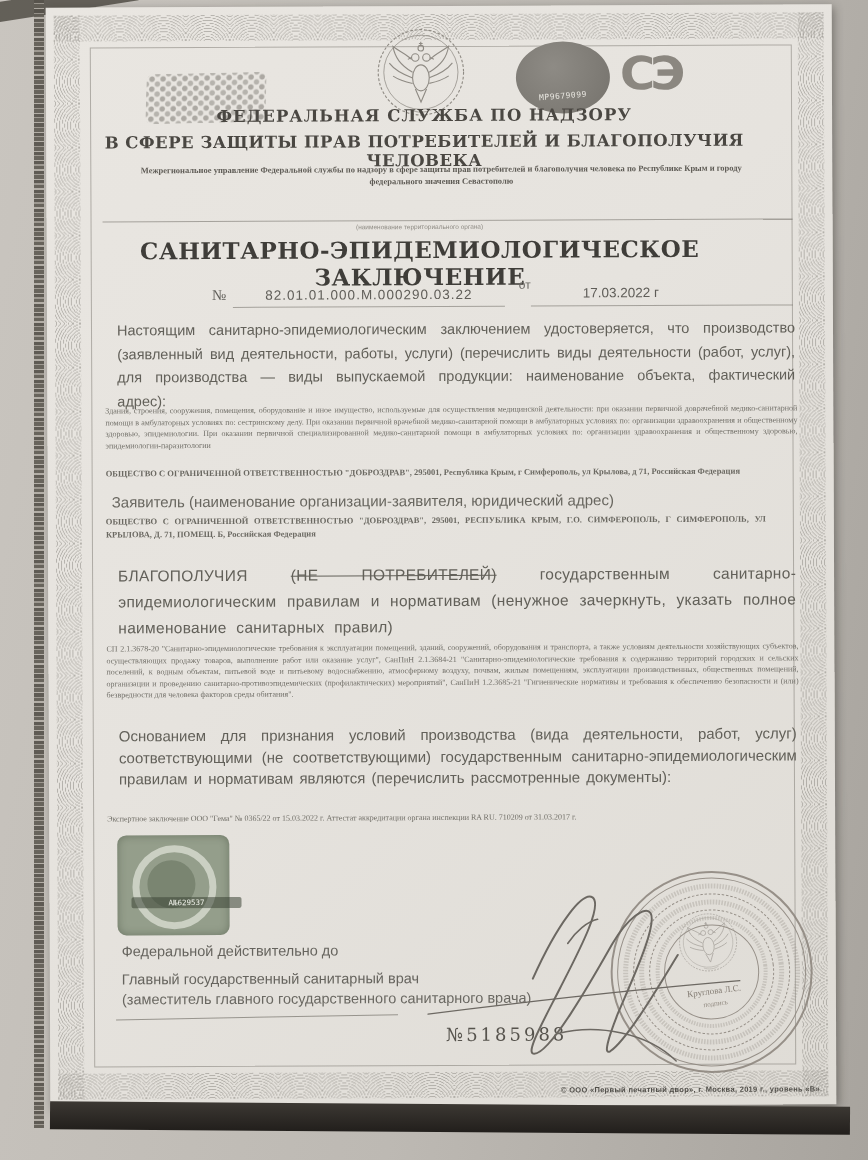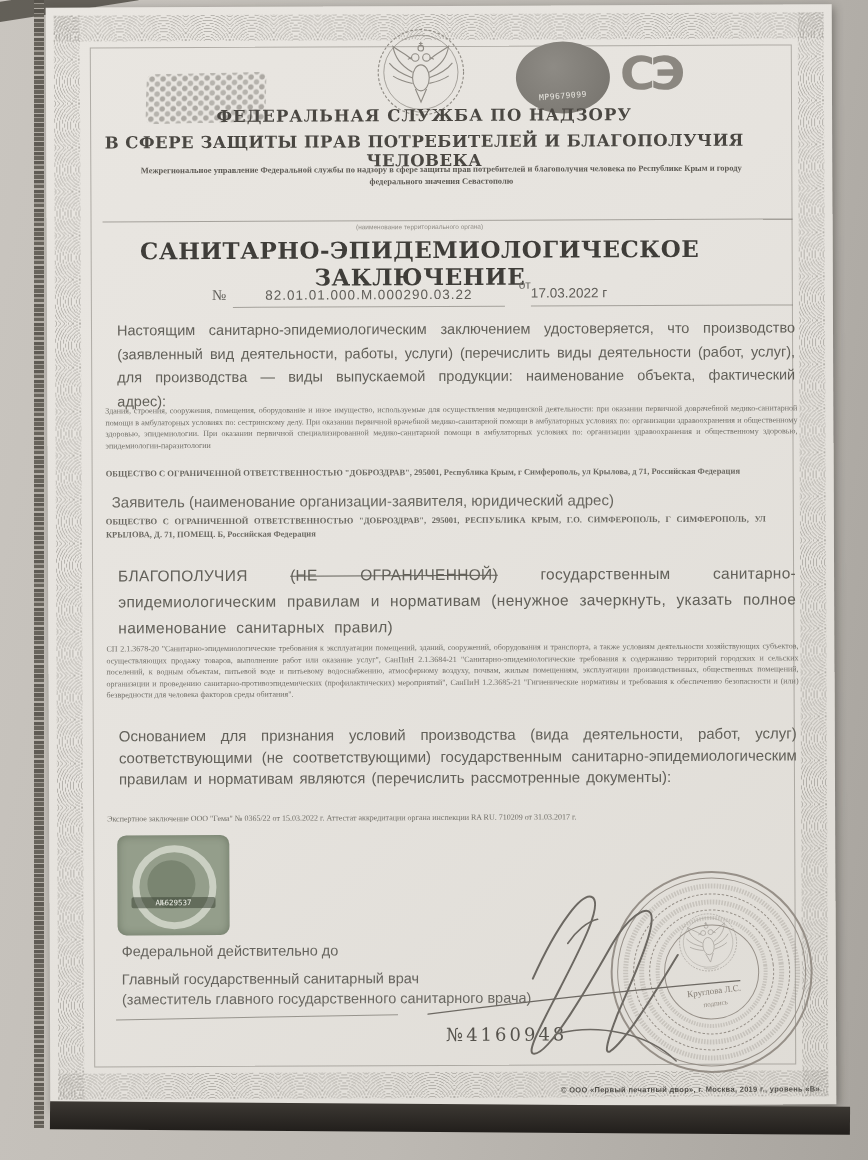--- a/index.html
+++ b/index.html
@@ -43,40 +43,40 @@
   .terr{position:absolute;left:73px;top:158px;width:644px;text-align:center;font-family:"Liberation Serif",serif;font-weight:bold;font-size:8.5px;line-height:11.5px;color:#5e5b55;}
   .hr1{position:absolute;left:56px;right:40px;top:214px;border-top:1px solid rgba(120,117,110,.6);}
   .caption{position:absolute;left:0;right:40px;top:217px;text-align:center;font-size:6.5px;color:#8f8c85;}
   .doc-title{position:absolute;left:0;right:40px;top:230px;text-align:center;font-family:"DejaVu Serif",serif;font-weight:bold;font-size:23px;color:#3f3d39;letter-spacing:.5px;}
   
   .num-label{position:absolute;left:165px;top:280px;font-family:"Liberation Serif",serif;font-size:15px;color:#5e5c57;}
   .num-line{position:absolute;left:186px;top:300px;width:272px;border-top:1px solid rgba(120,117,110,.6);}
   .num-val{position:absolute;left:186px;top:281px;width:272px;text-align:center;font-size:13.5px;color:#605e59;letter-spacing:1px;}
   .ot-label{position:absolute;left:462px;top:272px;font-size:12px;color:#6a6863;margin-left:10px;}
   .date-line{position:absolute;left:484px;top:300px;width:262px;border-top:1px solid rgba(120,117,110,.6);}
-  .date-val{position:absolute;left:484px;top:280px;width:180px;text-align:left;font-size:13.5px;color:#5f5d58;}
+  .date-val{position:absolute;left:484px;top:280px;width:180px;text-align:center;font-size:13.5px;color:#5f5d58;}
   
   .para{position:absolute;left:70px;width:678px;text-align:justify;color:#626059;}
   .p1{top:312px;font-size:14.5px;line-height:23.5px;word-spacing:2.5px;}
   .small{position:absolute;left:58px;width:692px;font-family:"Liberation Serif",serif;color:#716f68;text-align:justify;}
   .s1{top:398px;font-size:8px;line-height:11.5px;}
   .s2{top:460px;font-size:8.5px;line-height:12px;font-weight:bold;color:#6b6962;}
   .applicant-label{position:absolute;left:64px;top:486px;font-size:15px;color:#68665f;}
   .s3{top:508px;font-size:8.5px;line-height:12.5px;font-weight:bold;color:#6b6962;width:660px;}
   .p2{top:556px;font-size:15.5px;line-height:26px;word-spacing:5px;letter-spacing:.3px;}
   .struck{text-decoration:line-through;}
   .s4{top:636px;font-size:8px;line-height:11.5px;}
   .p3{top:718px;font-size:15px;line-height:21.5px;word-spacing:2px;}
   .s5{top:806px;font-size:8px;line-height:11px;}
   
   .sq-stamp{position:absolute;left:68px;top:828px;width:112px;height:100px;border-radius:9px;background:rgba(134,146,125,.85);
     box-shadow:inset 0 0 8px rgba(50,60,45,.4);}
   .sq-ring{position:absolute;left:15px;top:10px;width:70px;height:70px;border:7px solid rgba(226,229,219,.7);border-radius:50%;}
   .sq-core{position:absolute;left:30px;top:25px;width:48px;height:48px;border-radius:50%;background:rgba(95,108,88,.5);}
-  .sq-num{position:absolute;left:14px;top:62px;width:84px;text-align:center;font-size:7.5px;color:#eef0e8;background:rgba(58,68,52,.55);border-radius:2px;padding:1px 0;font-family:"DejaVu Sans Mono",monospace;}
+  .sq-num{position:absolute;left:14px;top:62px;width:84px;text-align:center;font-size:7.5px;color:#eef0e8;background:rgba(58,68,52,.55);border-radius:2px;padding:1px 13px;font-family:"DejaVu Sans Mono",monospace;}
   
   .validity{position:absolute;left:72px;top:936px;font-size:14.5px;color:#66645e;}
   .chief1{position:absolute;left:72px;top:964px;font-size:14.5px;color:#66645e;}
   .chief2{position:absolute;left:72px;top:984px;font-size:14.5px;color:#6a6862;}
   .sign-line{position:absolute;left:66px;top:1010px;width:282px;border-top:1.5px solid rgba(110,107,100,.65);transform:rotate(-.8deg);}
   .blank-num{position:absolute;left:396px;top:1018px;font-family:"DejaVu Serif",serif;font-size:18px;letter-spacing:3px;color:#56534d;}
   .round-stamp{position:absolute;left:552px;top:860px;width:222px;height:217px;transform:rotate(-7deg);opacity:.88;z-index:4;}
   .signature{position:absolute;left:358px;top:878px;width:336px;height:196px;z-index:5;}
   .copyright{position:absolute;right:14px;top:1080px;font-size:7.5px;font-weight:bold;color:#514f4a;letter-spacing:.3px;}
 </style>
@@ -136,37 +136,37 @@
     <div class="date-line"></div>
     <div class="date-val">17.03.2022 г</div>
 
     <div class="para p1">Настоящим санитарно-эпидемиологическим заключением удостоверяется, что производство (заявленный вид деятельности, работы, услуги) (перечислить виды деятельности (работ, услуг), для производства — виды выпускаемой продукции: наименование объекта, фактический адрес):</div>
     <div class="small s1">Здания, строения, сооружения, помещения, оборудование и иное имущество, используемые для осуществления медицинской деятельности: при оказании первичной доврачебной медико-санитарной помощи в амбулаторных условиях по: сестринскому делу. При оказании первичной врачебной медико-санитарной помощи в амбулаторных условиях по: организации здравоохранения и общественному здоровью, эпидемиологии. При оказании первичной специализированной медико-санитарной помощи в амбулаторных условиях по: организации здравоохранения и общественному здоровью, эпидемиологии-паразитологии</div>
     <div class="small s2">ОБЩЕСТВО С ОГРАНИЧЕННОЙ ОТВЕТСТВЕННОСТЬЮ "ДОБРОЗДРАВ", 295001, Республика Крым, г Симферополь, ул Крылова, д 71, Российская Федерация</div>
 
     <div class="applicant-label">Заявитель (наименование организации-заявителя, юридический адрес)</div>
     <div class="small s3">ОБЩЕСТВО С ОГРАНИЧЕННОЙ ОТВЕТСТВЕННОСТЬЮ "ДОБРОЗДРАВ", 295001, РЕСПУБЛИКА КРЫМ, Г.О. СИМФЕРОПОЛЬ, Г СИМФЕРОПОЛЬ, УЛ КРЫЛОВА, Д. 71, ПОМЕЩ. Б, Российская Федерация</div>
 
-    <div class="para p2"><span>БЛАГОПОЛУЧИЯ </span><span class="struck">(НЕ ОГРАНИЧЕННОЙ)</span><span> государственным санитарно-эпидемиологическим правилам и нормативам (ненужное зачеркнуть, указать полное наименование санитарных правил)</span></div>
+    <div class="para p2"><span>БЛАГОПОЛУЧИЯ </span><span class="struck">(НЕ ПОТРЕБИТЕЛЕЙ)</span><span> государственным санитарно-эпидемиологическим правилам и нормативам (ненужное зачеркнуть, указать полное наименование санитарных правил)</span></div>
     <div class="small s4">СП 2.1.3678-20 "Санитарно-эпидемиологические требования к эксплуатации помещений, зданий, сооружений, оборудования и транспорта, а также условиям деятельности хозяйствующих субъектов, осуществляющих продажу товаров, выполнение работ или оказание услуг", СанПиН 2.1.3684-21 "Санитарно-эпидемиологические требования к содержанию территорий городских и сельских поселений, к водным объектам, питьевой воде и питьевому водоснабжению, атмосферному воздуху, почвам, жилым помещениям, эксплуатации производственных, общественных помещений, организации и проведению санитарно-противоэпидемических (профилактических) мероприятий", СанПиН 1.2.3685-21 "Гигиенические нормативы и требования к обеспечению безопасности и (или) безвредности для человека факторов среды обитания".</div>
 
     <div class="para p3">Основанием для признания условий производства (вида деятельности, работ, услуг) соответствующими (не соответствующими) государственным санитарно-эпидемиологическим правилам и нормативам являются (перечислить рассмотренные документы):</div>
     <div class="small s5">Экспертное заключение ООО "Гема" № 0365/22 от 15.03.2022 г. Аттестат аккредитации органа инспекции RA RU. 710209 от 31.03.2017 г.</div>
 
     <div class="sq-stamp">
       <div class="sq-ring"></div>
       <div class="sq-core"></div>
       <div class="sq-num">А№629537</div>
     </div>
 
     <div class="validity">Федеральной действительно до</div>
     <div class="chief1">Главный государственный санитарный врач</div>
     <div class="chief2">(заместитель главного государственного санитарного врача)</div>
     <div class="sign-line"></div>
-    <div class="blank-num">№4160948</div>
+    <div class="blank-num">№5185988</div>
 
     <svg class="round-stamp" viewBox="0 0 222 217">
       <g stroke="#8d867e" fill="none">
         <circle cx="110" cy="107" r="100" stroke-width="2"></circle>
         <circle cx="110" cy="107" r="94" stroke-width="1"></circle>
         <circle cx="110" cy="107" r="86" stroke-width="5" stroke-dasharray="1.6 1.3" opacity=".35"></circle>
         <circle cx="110" cy="107" r="78" stroke-width="1" stroke-dasharray="2.5 1.8"></circle>
         <circle cx="110" cy="107" r="70" stroke-width="5" stroke-dasharray="1.6 1.3" opacity=".35"></circle>
         <circle cx="110" cy="107" r="62" stroke-width="1" stroke-dasharray="2.5 1.8"></circle>
         <circle cx="110" cy="107" r="54" stroke-width="4" stroke-dasharray="1.5 1.2" opacity=".35"></circle>

